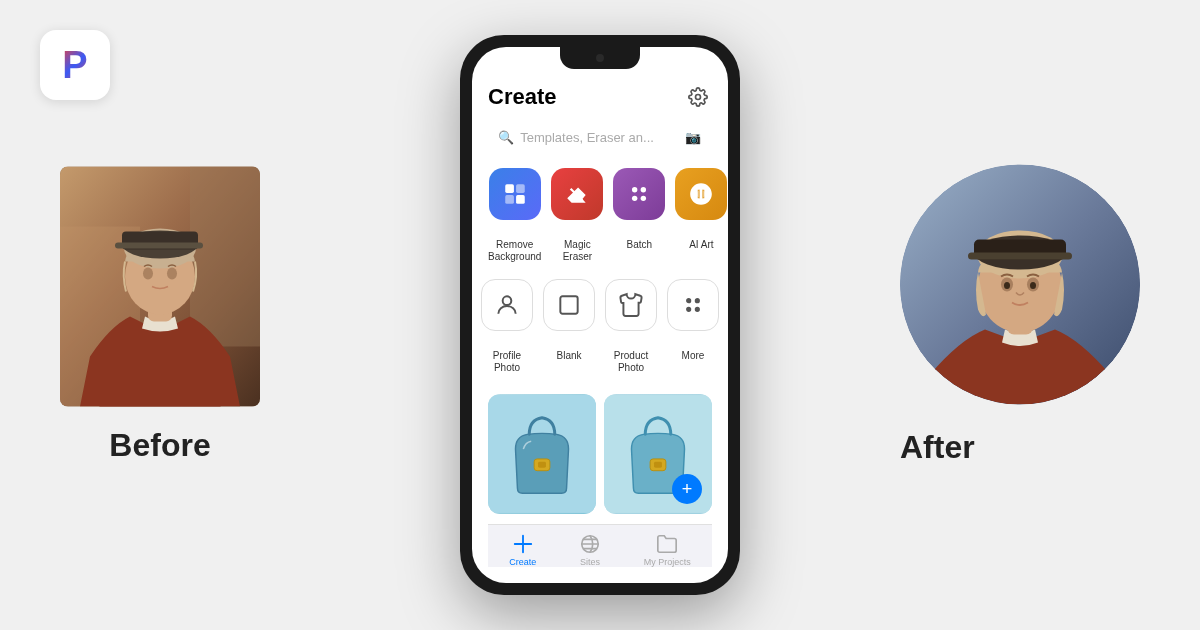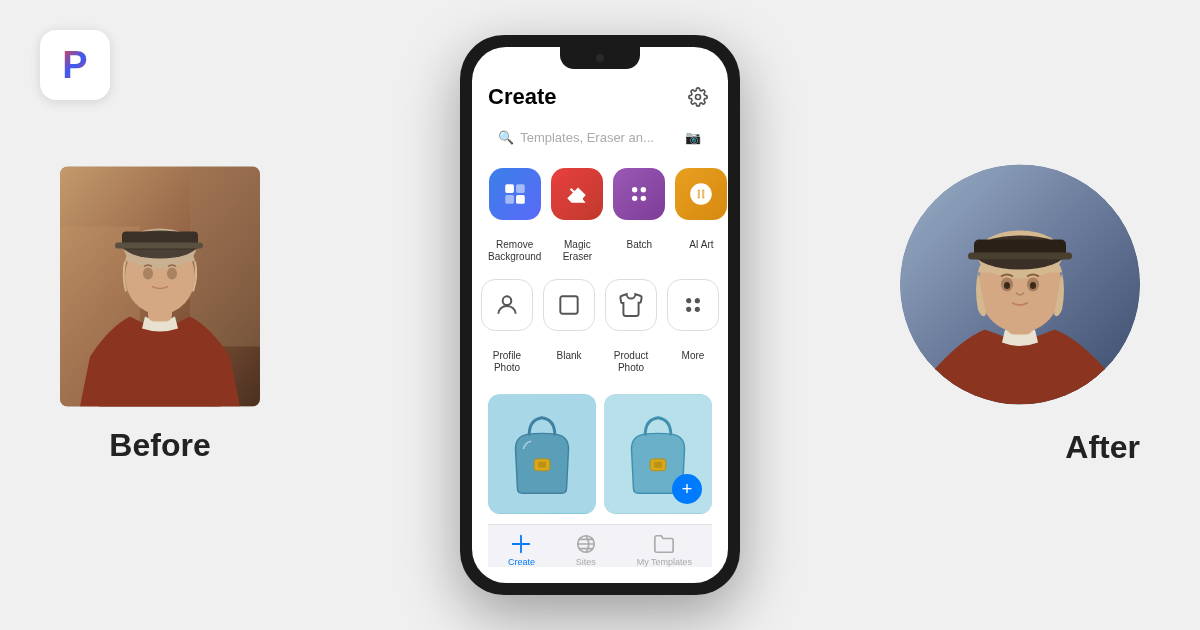--- a/index.html
+++ b/index.html
@@ -57,21 +57,21 @@
     }
 
     
     .after-section {
       position: absolute;
       right: 60px;
       top: 50%;
       transform: translateY(-50%);
       display: flex;
       flex-direction: column;
-      align-items: flex-end;
+      align-items: flex-start;
       gap: 24px;
     }
     .after-label {
       font-size: 32px;
       font-weight: 700;
       color: #222;
     }
 
     
     .phone-wrapper {
@@ -534,21 +534,21 @@
               <circle cx="12" cy="12" r="9"></circle>
               <path d="M12 3a15 15 0 0 1 0 18M3 12h18"></path>
               <path d="M4 7h16M4 17h16"></path>
             </svg>
             <span class="nav-label-inactive">Sites</span>
           </div>
           <div class="nav-item">
             <svg width="22" height="22" viewBox="0 0 24 24" fill="none" stroke="#aaa" stroke-width="1.8">
               <path d="M22 19a2 2 0 0 1-2 2H4a2 2 0 0 1-2-2V5a2 2 0 0 1 2-2h5l2 3h9a2 2 0 0 1 2 2z"></path>
             </svg>
-            <span class="nav-label-inactive">My Templates</span>
+            <span class="nav-label-inactive">My Projects</span>
           </div>
         </div>
       </div>
     </div>
   </div>
 </div>
 
 <div class="after-section">
   <div class="after-photo">
     <svg width="240" height="240" viewBox="0 0 240 240" xmlns="http://www.w3.org/2000/svg">

